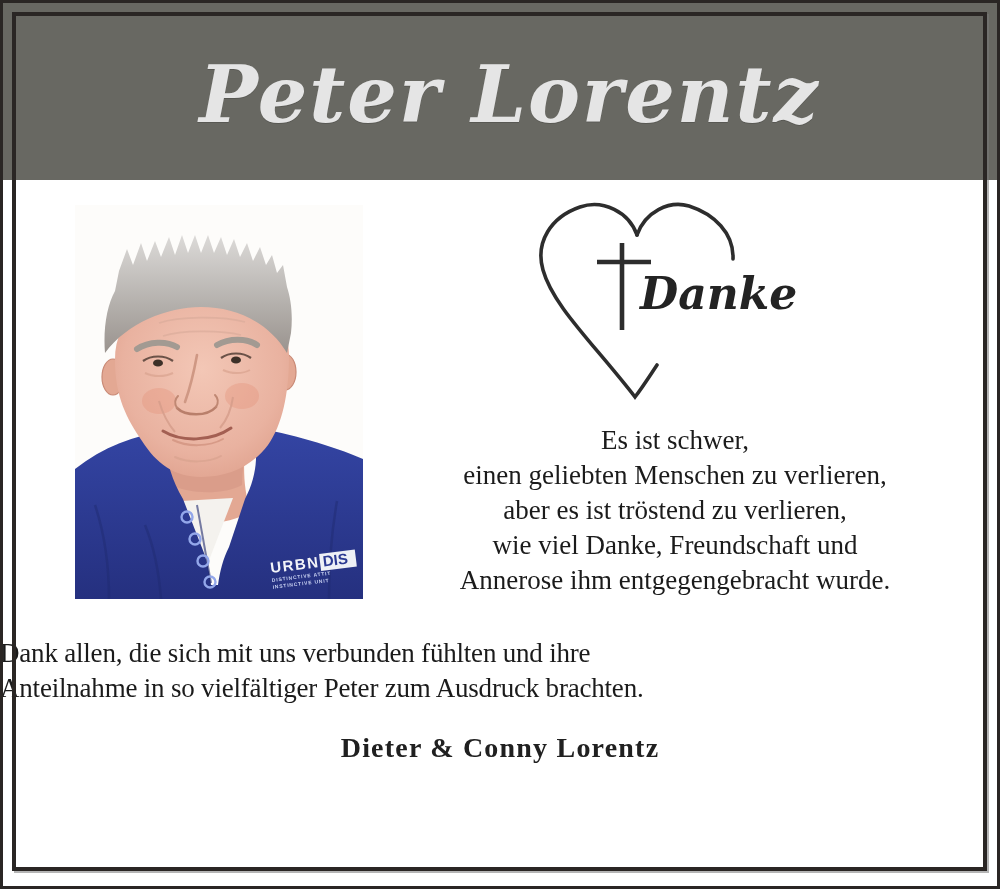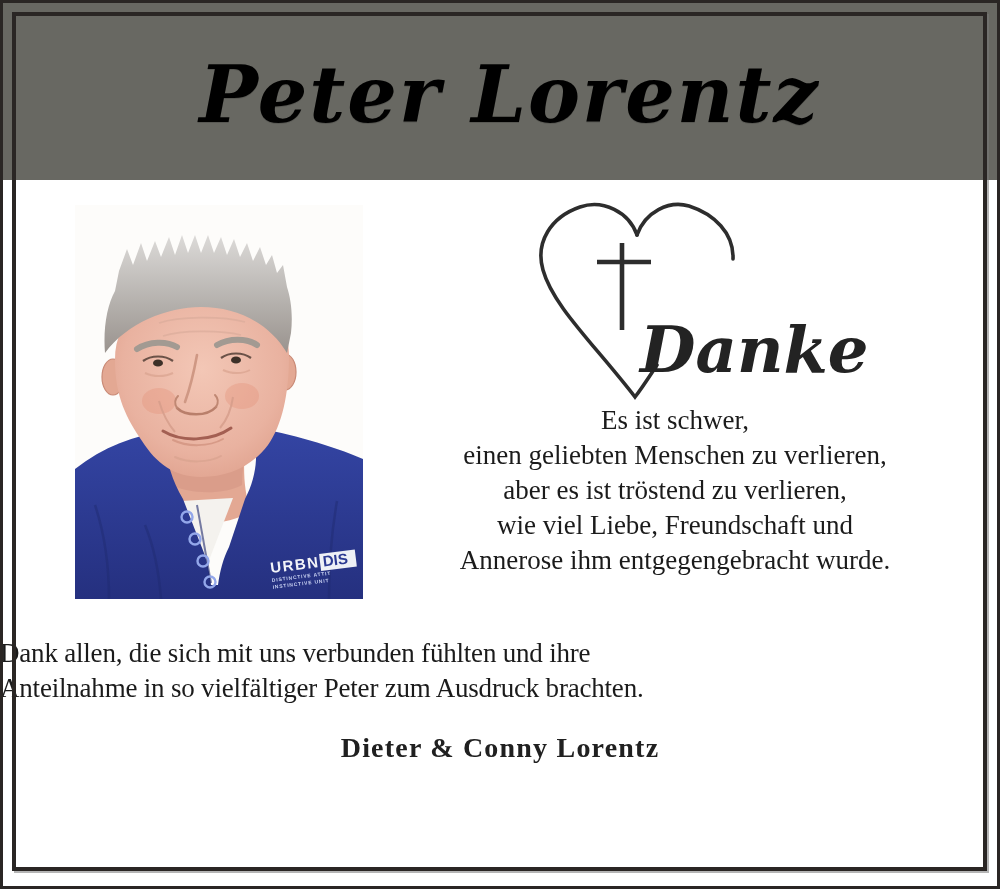--- a/index.html
+++ b/index.html
@@ -11,38 +11,38 @@
   .frame-outer{
     position:absolute;inset:0;border:3px solid #2a2624;pointer-events:none;z-index:6;
   }
   
   .band{
     position:absolute;left:3px;right:3px;top:3px;height:177px;background:#686862;
     display:flex;align-items:center;justify-content:center;z-index:1;
   }
   .script-name{
     font-family:"DejaVu Serif",serif;font-style:italic;font-weight:bold;
-    font-size:78px;color:#000000;letter-spacing:2px;padding-top:6px;
+    font-size:78px;color:#e5e5e5;letter-spacing:2px;padding-top:6px;
     text-shadow:0 1px 0 rgba(0,0,0,.15);white-space:nowrap;margin-left:19px;
   }
   
   .frame-inner{
     position:absolute;left:12px;top:12px;right:13px;bottom:18px;
     border:4px solid #2a2624;box-shadow:2px 2px 0 rgba(120,120,120,.55);
     pointer-events:none;z-index:5;
   }
   .photo{position:absolute;left:75px;top:205px;width:288px;height:394px;z-index:2;}
   .heart-motif{position:absolute;left:528px;top:196px;width:235px;height:215px;z-index:2;}
   .danke{
     position:absolute;left:640px;top:268px;z-index:3;
     font-family:"DejaVu Serif",serif;font-style:italic;font-weight:bold;
-    font-size:64px;color:#232323;white-space:nowrap;margin-top:44px;
+    font-size:44px;color:#232323;white-space:nowrap;
   }
   .condolence{
-    position:absolute;left:375px;top:403px;width:600px;text-align:center;
+    position:absolute;left:375px;top:423px;width:600px;text-align:center;
     font-size:27px;line-height:35px;color:#1b1b1b;z-index:2;
   }
   .gratitude{
     position:absolute;left:0;right:0;top:636px;
     font-size:27px;line-height:35px;letter-spacing:-0.2px;color:#1b1b1b;z-index:2;
   }
   .signatures{
     position:absolute;left:0;right:0;top:731px;text-align:center;
     font-size:28px;line-height:34px;font-weight:bold;letter-spacing:1.2px;
     color:#202020;z-index:2;
@@ -150,21 +150,21 @@
       <path d="M69,66 L123,66"></path>
     </g>
   </svg>
 
   <div class="danke">Danke</div>
 
   <div class="condolence">
     <div class="line">Es ist schwer,</div>
     <div class="line">einen geliebten Menschen zu verlieren,</div>
     <div class="line">aber es ist tröstend zu verlieren,</div>
-    <div class="line">wie viel Liebe, Freundschaft und</div>
+    <div class="line">wie viel Danke, Freundschaft und</div>
     <div class="line">Annerose ihm entgegengebracht wurde.</div>
   </div>
 
   <div class="gratitude">
     <div class="line">Dank allen, die sich mit uns verbunden fühlten und ihre</div>
     <div class="line">Anteilnahme in so vielfältiger Peter zum Ausdruck brachten.</div>
   </div>
 
   <div class="signatures">
     <div class="line">Dieter &amp; Conny Lorentz</div>

